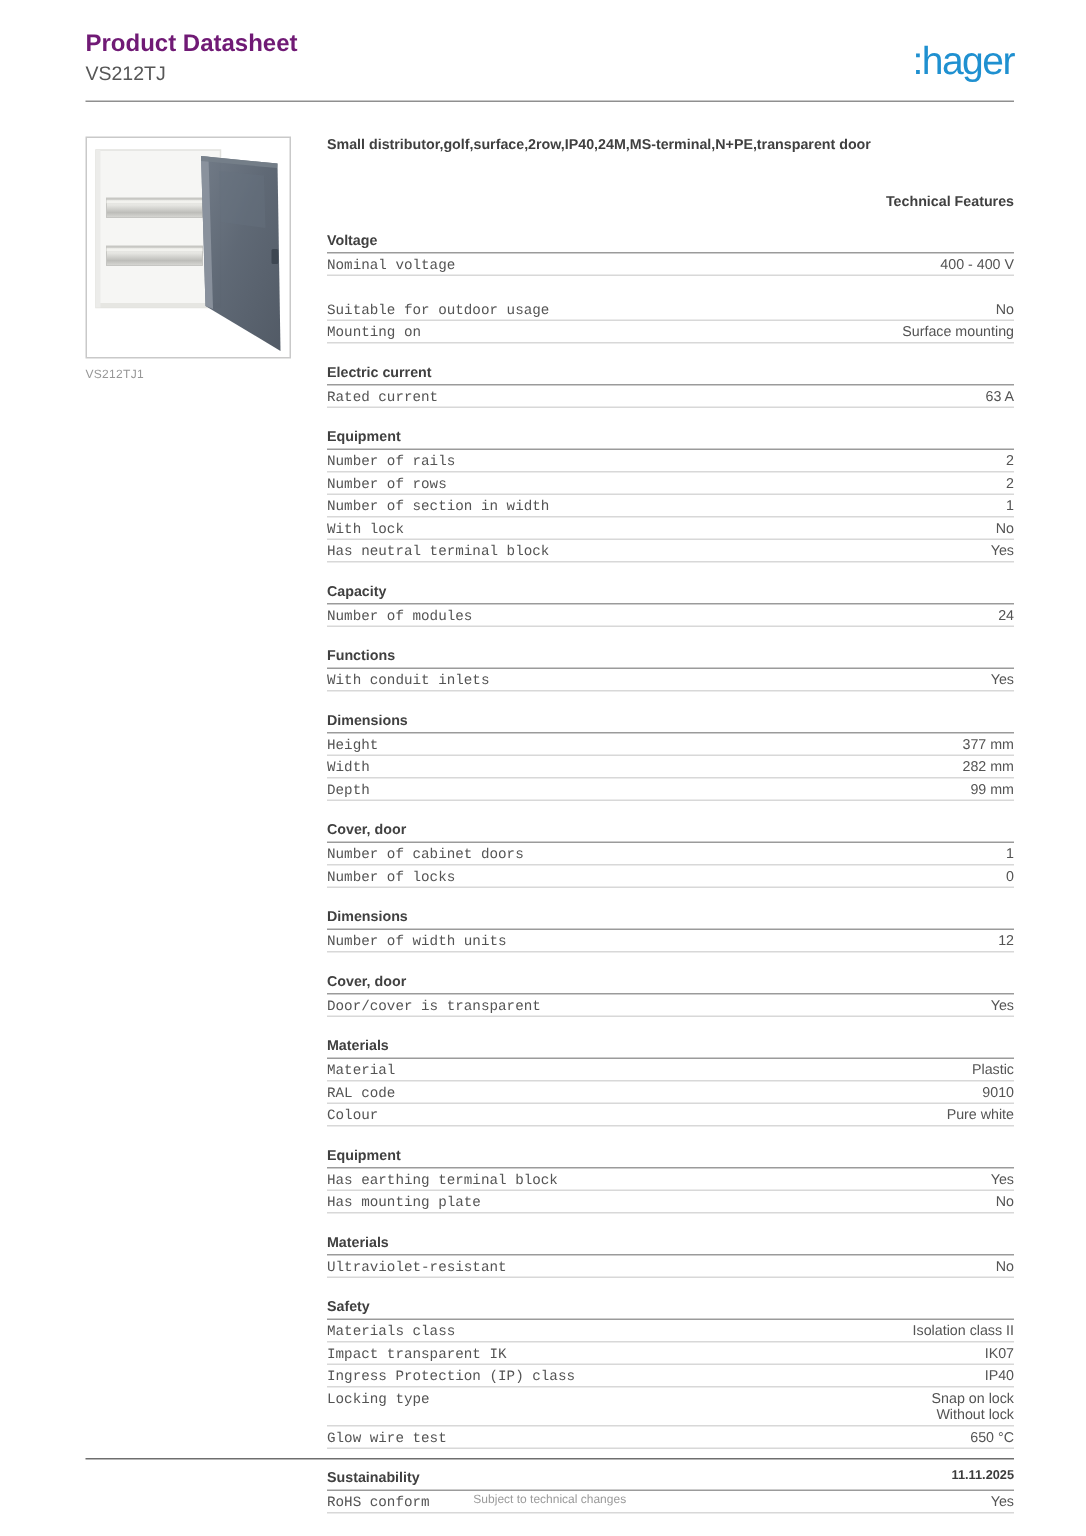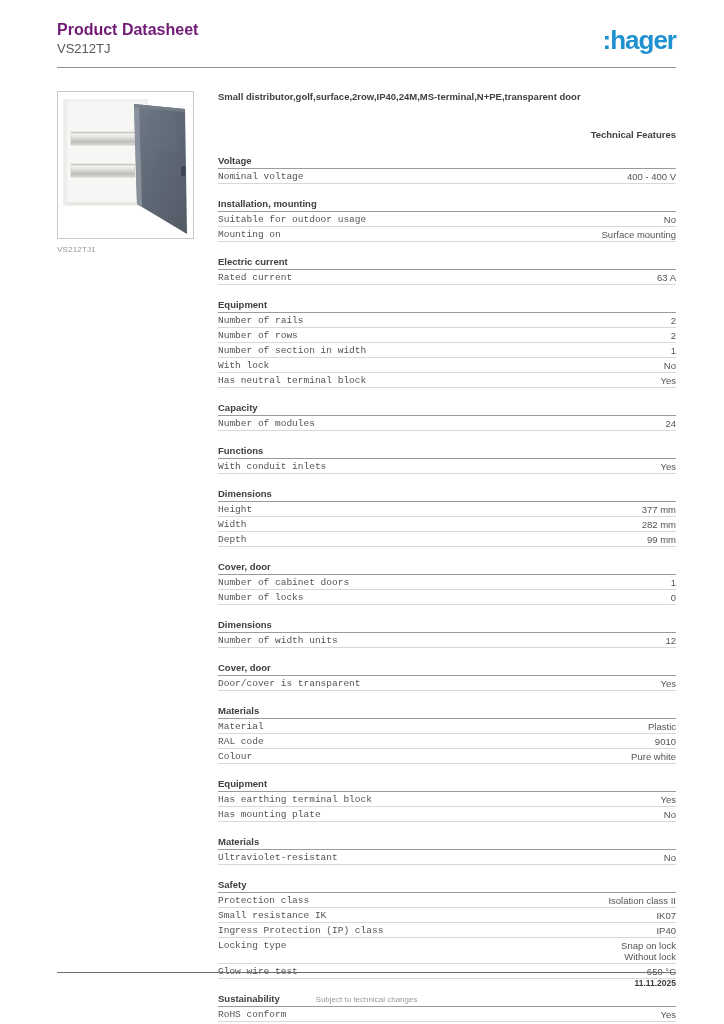--- a/index.html
+++ b/index.html
@@ -16,21 +16,21 @@
   .header {
     display: flex;
     justify-content: space-between;
     align-items: flex-start;
     padding: 21px 48px 0 57px;
   }
   .title { font-size: 16px; font-weight: bold; color: #701a75; line-height: 1.18; }
   .subtitle { font-size: 13px; color: #575757; line-height: 1.25; margin-top: 1px; }
   .logo {
     font-size: 26px;
-    font-weight: bold;
+    font-weight: normal;
     color: #1f90d0;
     letter-spacing: -1px;
     margin-top: 6px;
     line-height: 1;
     text-align: center;
   }
   .header-rule {
     border: none;
     border-top: 1px solid #8f8f8f;
     margin: 10px 48px 0 57px;
@@ -186,21 +186,20 @@
     <div class="section-title">Voltage</div>
     <div class="section-rows">
   <div class="spec-row">
     <span class="spec-label">Nominal voltage</span>
     <span class="spec-value">400 - 400 V</span>
   </div>
 </div>
   </div>
 
   <div class="section">
-    <div class="section-title">Installation, mounting</div>
     <div class="section-rows">
   <div class="spec-row">
     <span class="spec-label">Suitable for outdoor usage</span>
     <span class="spec-value">No</span>
   </div>
 
   <div class="spec-row">
     <span class="spec-label">Mounting on</span>
     <span class="spec-value">Surface mounting</span>
   </div>
@@ -364,26 +363,26 @@
     <span class="spec-label">Ultraviolet-resistant</span>
     <span class="spec-value">No</span>
   </div>
 </div>
   </div>
 
   <div class="section">
     <div class="section-title">Safety</div>
     <div class="section-rows">
   <div class="spec-row">
-    <span class="spec-label">Protection class</span>
+    <span class="spec-label">Materials class</span>
     <span class="spec-value">Isolation class II</span>
   </div>
 
   <div class="spec-row">
-    <span class="spec-label">Small resistance IK</span>
+    <span class="spec-label">Impact transparent IK</span>
     <span class="spec-value">IK07</span>
   </div>
 
   <div class="spec-row">
     <span class="spec-label">Ingress Protection (IP) class</span>
     <span class="spec-value">IP40</span>
   </div>
 
   <div class="spec-row">
     <span class="spec-label">Locking type</span>

